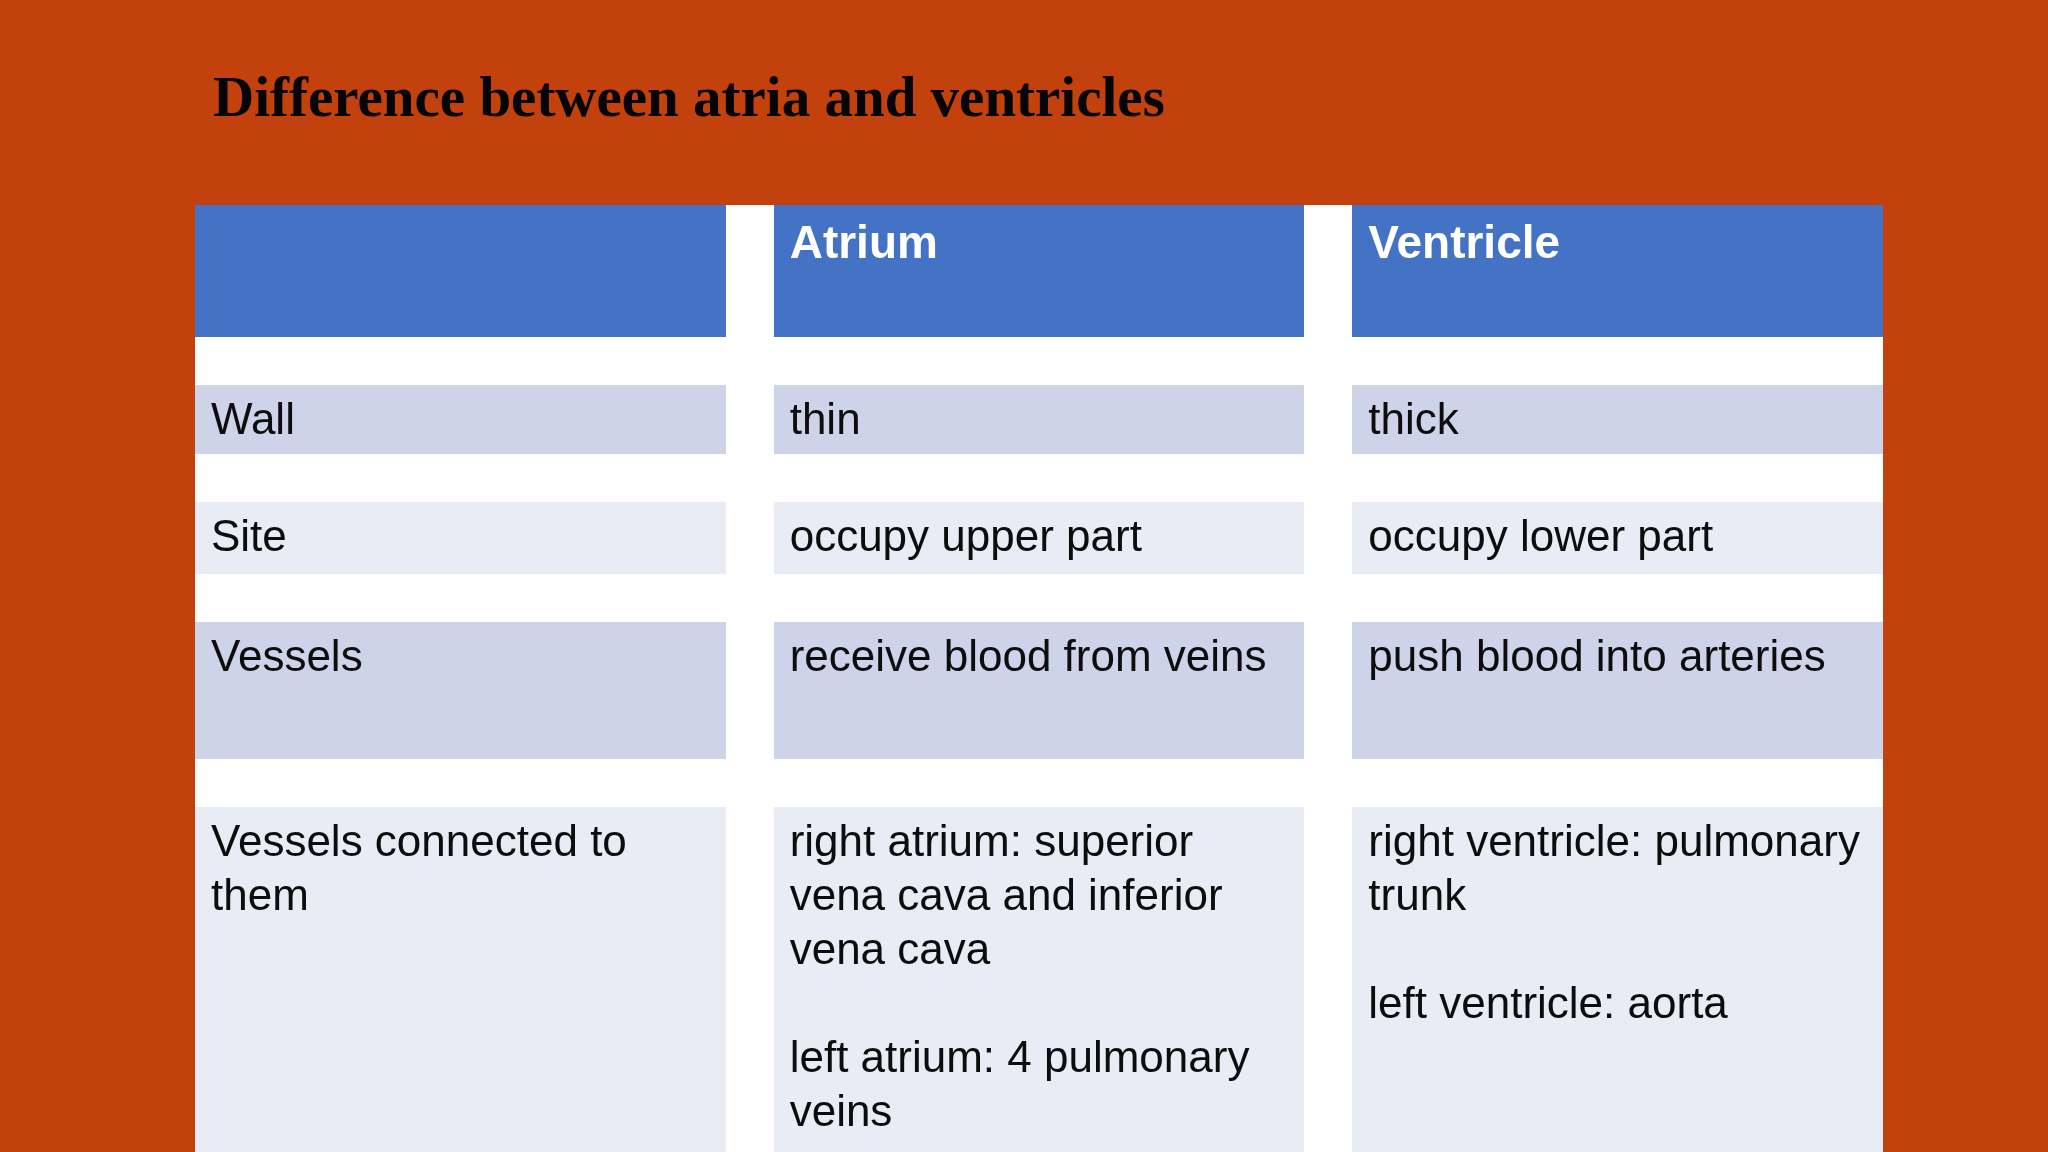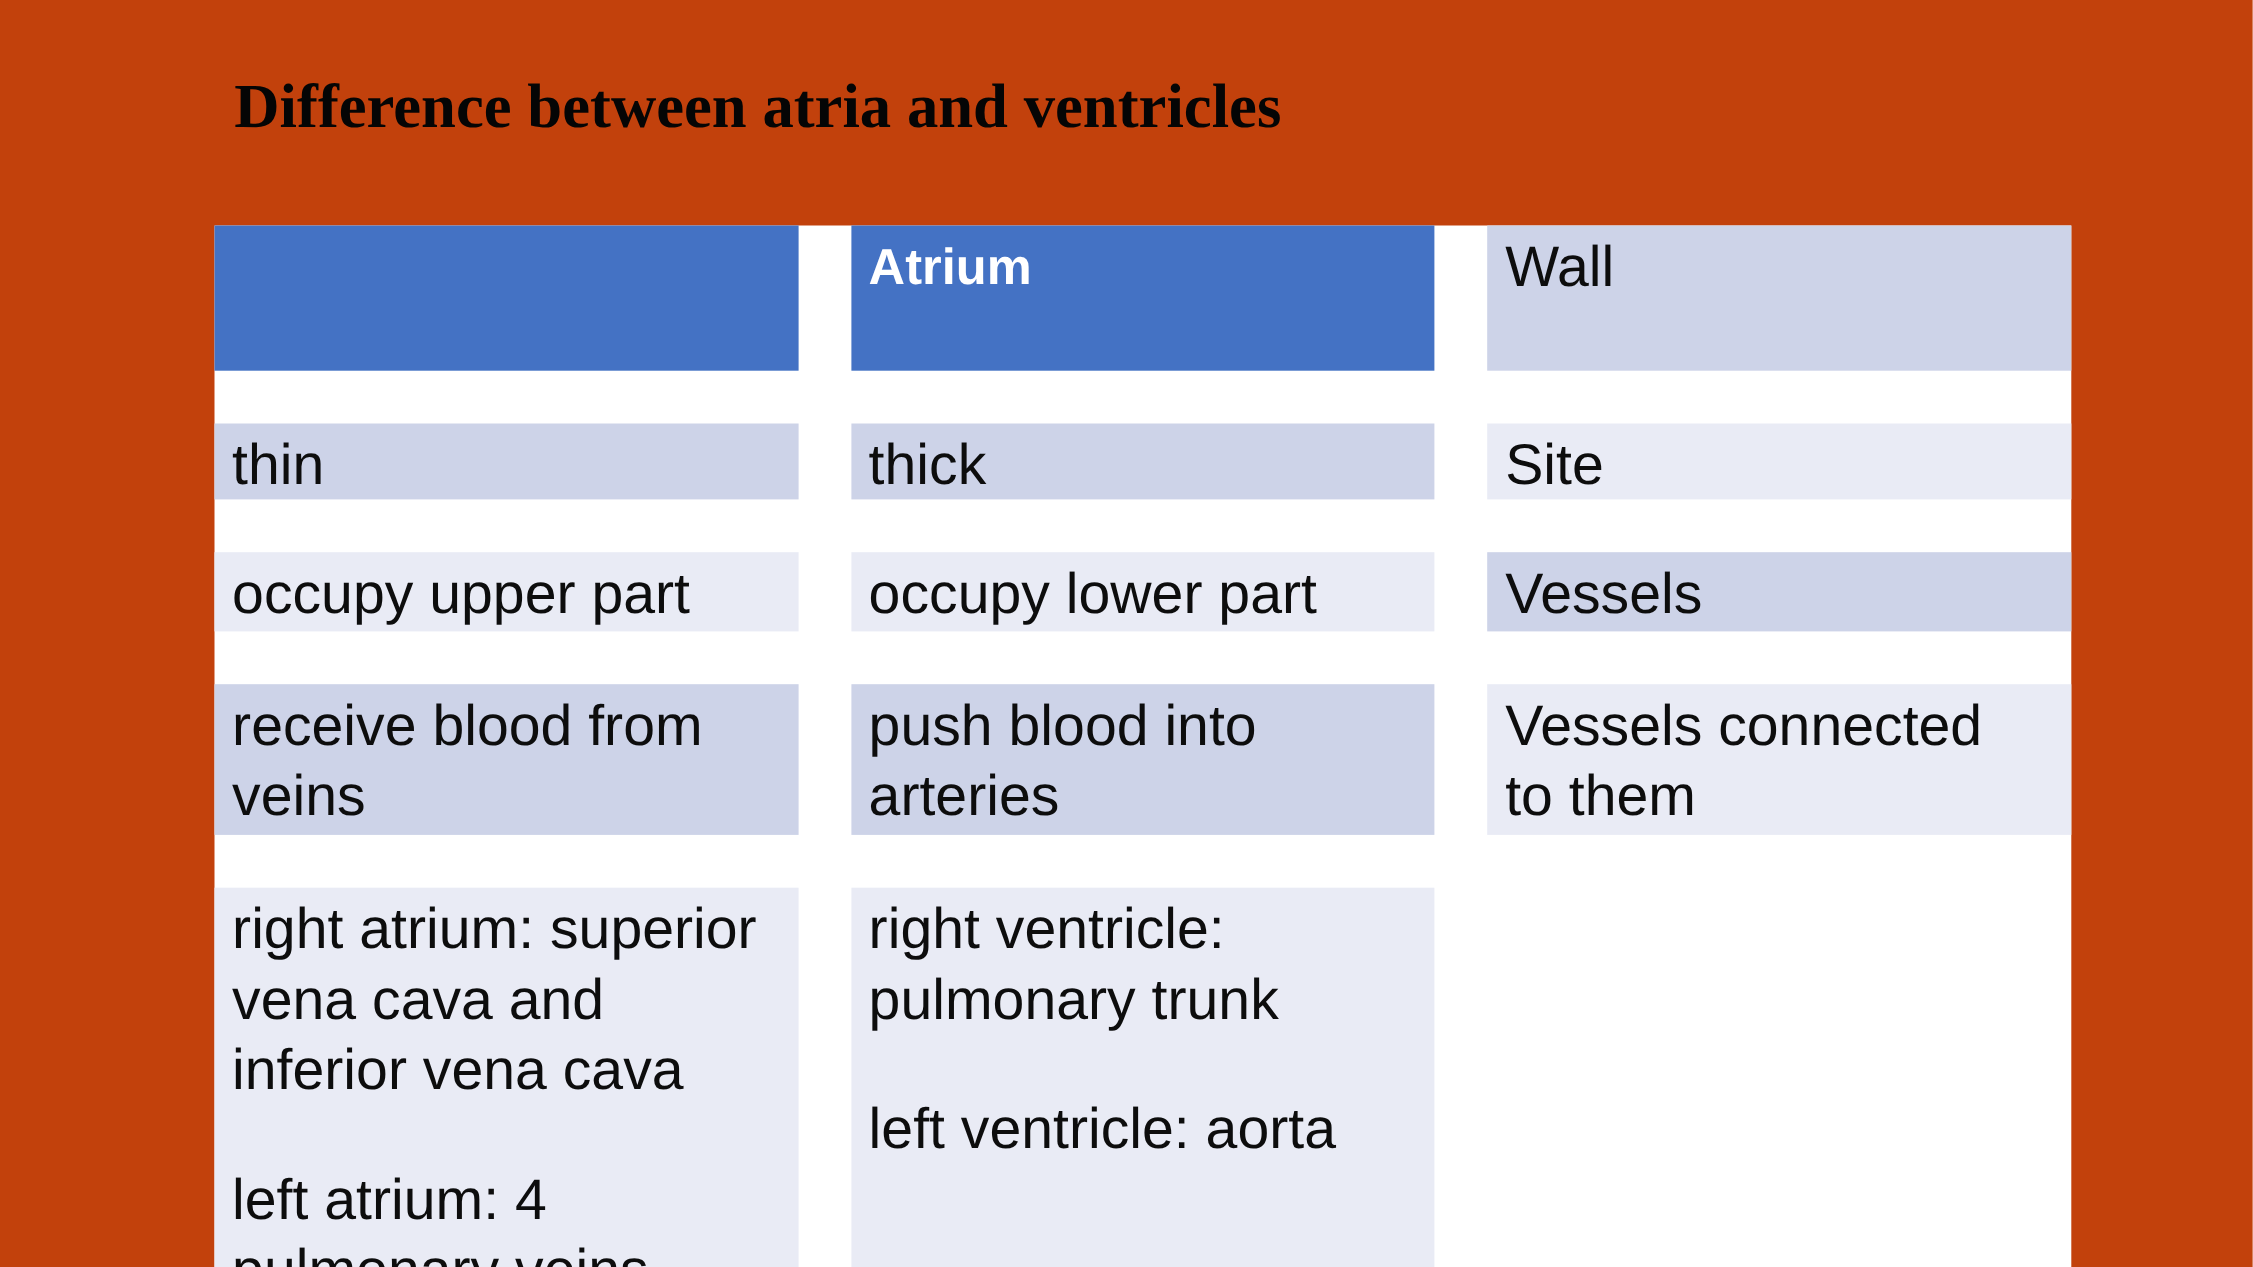--- a/index.html
+++ b/index.html
@@ -38,21 +38,21 @@
     display: grid;
     grid-template-columns: 1fr 1fr 1fr;
     grid-template-rows: 132px 69px 72px 137px 441px;
     column-gap: 4px;
     row-gap: 6px;
     background: #ffffff;
     gap: 48px;
   }
   .cell {
     padding: 7px 16px 0 16px;
-    font-size: 52px;
+    font-size: 44px;
     line-height: 1.23;
     color: #0d0d0d;
     overflow: hidden;
   }
   .cell.head {
     background: #4472C4;
     color: #ffffff;
     font-weight: 700;
     font-size: 46px;
     padding-top: 9px;
@@ -68,20 +68,21 @@
 <body>
 
 <div class="slide">
 
   <h1 class="title">Difference between atria and ventricles</h1>
 
   <div class="table">
 
     <div class="cell head"></div>
     <div class="cell head">Atrium</div>
+    <div class="cell head">Ventricle</div>
 
     <div class="cell dark">Wall</div>
     <div class="cell dark">thin</div>
     <div class="cell dark">thick</div>
 
     <div class="cell light">Site</div>
     <div class="cell light">occupy upper part</div>
     <div class="cell light">occupy lower part</div>
 
     <div class="cell dark">Vessels</div>

